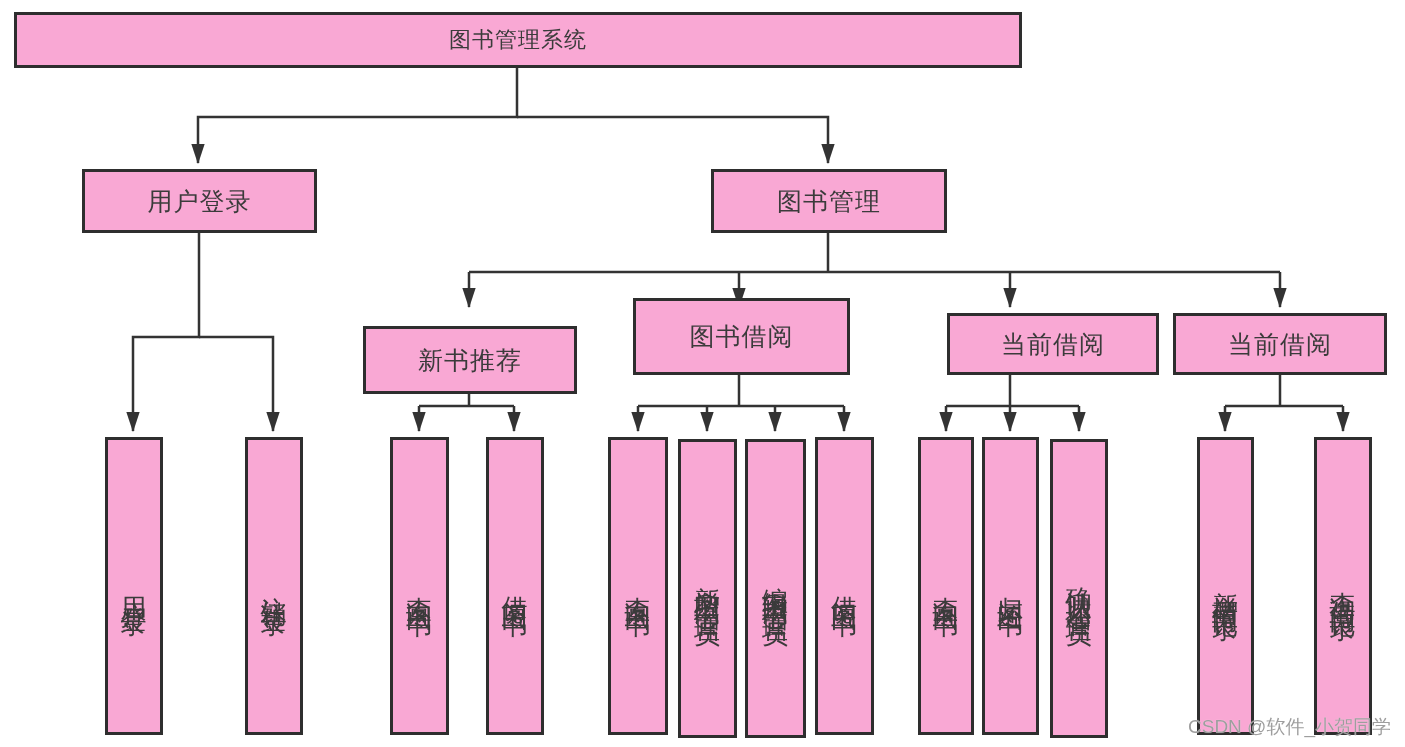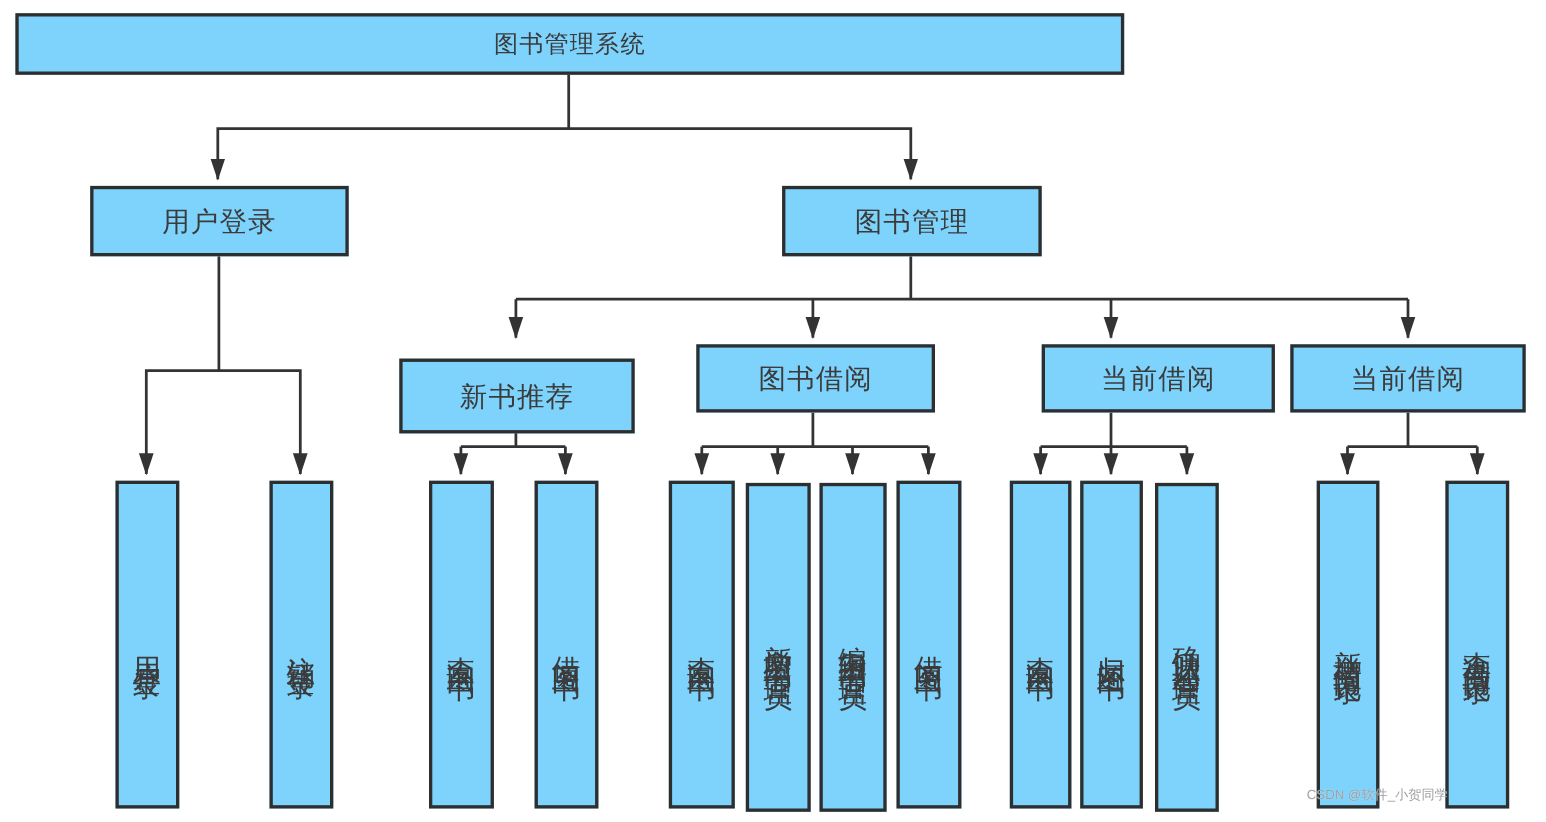--- a/index.html
+++ b/index.html
@@ -8,39 +8,39 @@
     background:#ffffff;
     font-family:"Liberation Sans","DejaVu Sans",sans-serif;
     overflow:hidden;
   }
   .canvas{position:relative;width:1405px;height:747px;background:#ffffff;}
   .connectors{position:absolute;left:0;top:0;width:1405px;height:747px;}
   .node{
     position:absolute;
     box-sizing:border-box;
     border:3px solid #2e2e2e;
-    background:#7dd3fc;
+    background:#f9a8d4;
     display:flex;align-items:center;justify-content:center;
     color:#3b3b3b;
   }
   .node.hbox{font-size:25px;letter-spacing:1px;}
   .node.rootbox{font-size:22px;letter-spacing:1px;}
   .node.leaf{font-size:26px;}
   .leaf .vtext{
     writing-mode:vertical-rl;
     text-orientation:mixed;
     letter-spacing:5px;
     line-height:1;
     white-space:nowrap;
   }
   .watermark{
     position:absolute;
     left:1188px;top:714px;
     width:210px;
-    font-size:12px;
+    font-size:19px;
     color:#9e9e9e;
     white-space:nowrap;
     z-index:5;
     text-shadow:0 0 1px rgba(255,255,255,.6);
   }
 </style>
 </head>
 <body>
 
 <div class="canvas">
@@ -93,21 +93,21 @@
   <div class="node hbox" style="left:82px;top:169px;width:235px;height:64px;">
     <span>用户登录</span>
   </div>
   <div class="node hbox" style="left:711px;top:169px;width:236px;height:64px;">
     <span>图书管理</span>
   </div>
 
   <div class="node hbox" style="left:363px;top:326px;width:214px;height:68px;">
     <span>新书推荐</span>
   </div>
-  <div class="node hbox" style="left:633px;top:313px;width:217px;height:62px;">
+  <div class="node hbox" style="left:633px;top:298px;width:217px;height:77px;">
     <span>图书借阅</span>
   </div>
   <div class="node hbox" style="left:904px;top:313px;width:212px;height:62px;margin-left:43px;">
     <span>当前借阅</span>
   </div>
   <div class="node hbox" style="left:1173px;top:313px;width:214px;height:62px;">
     <span>当前借阅</span>
   </div>
 
   <div class="node leaf" style="left:105px;top:437px;width:58px;height:298px;">

